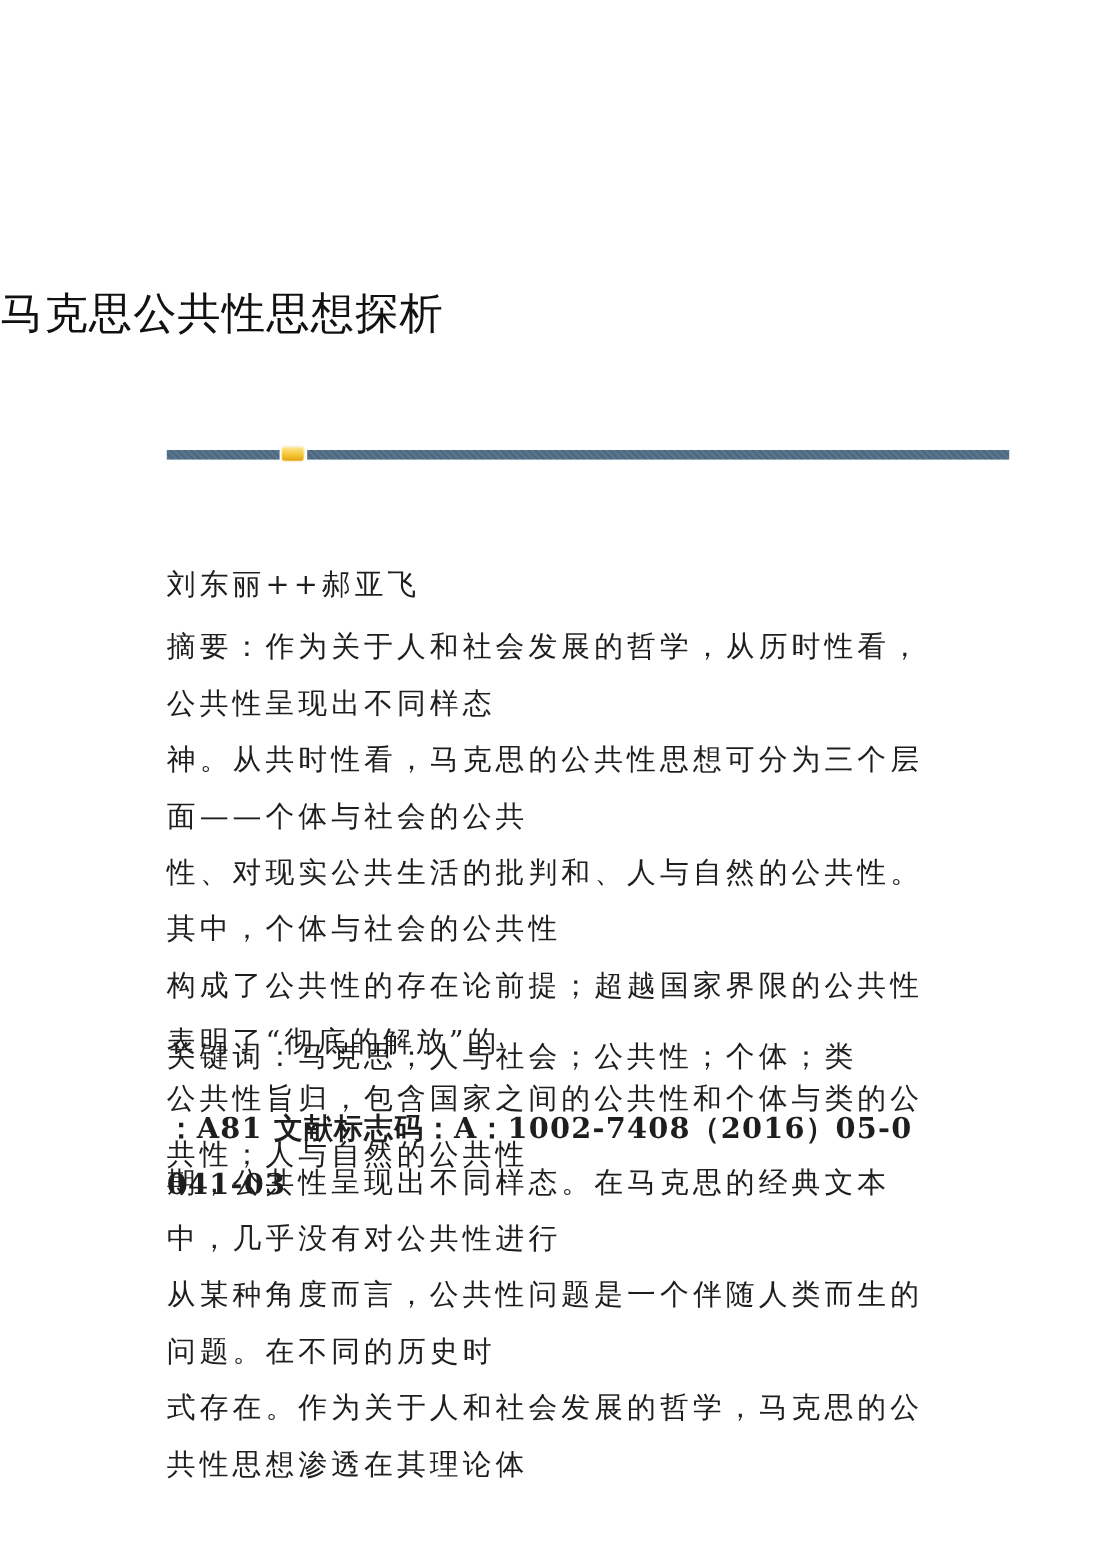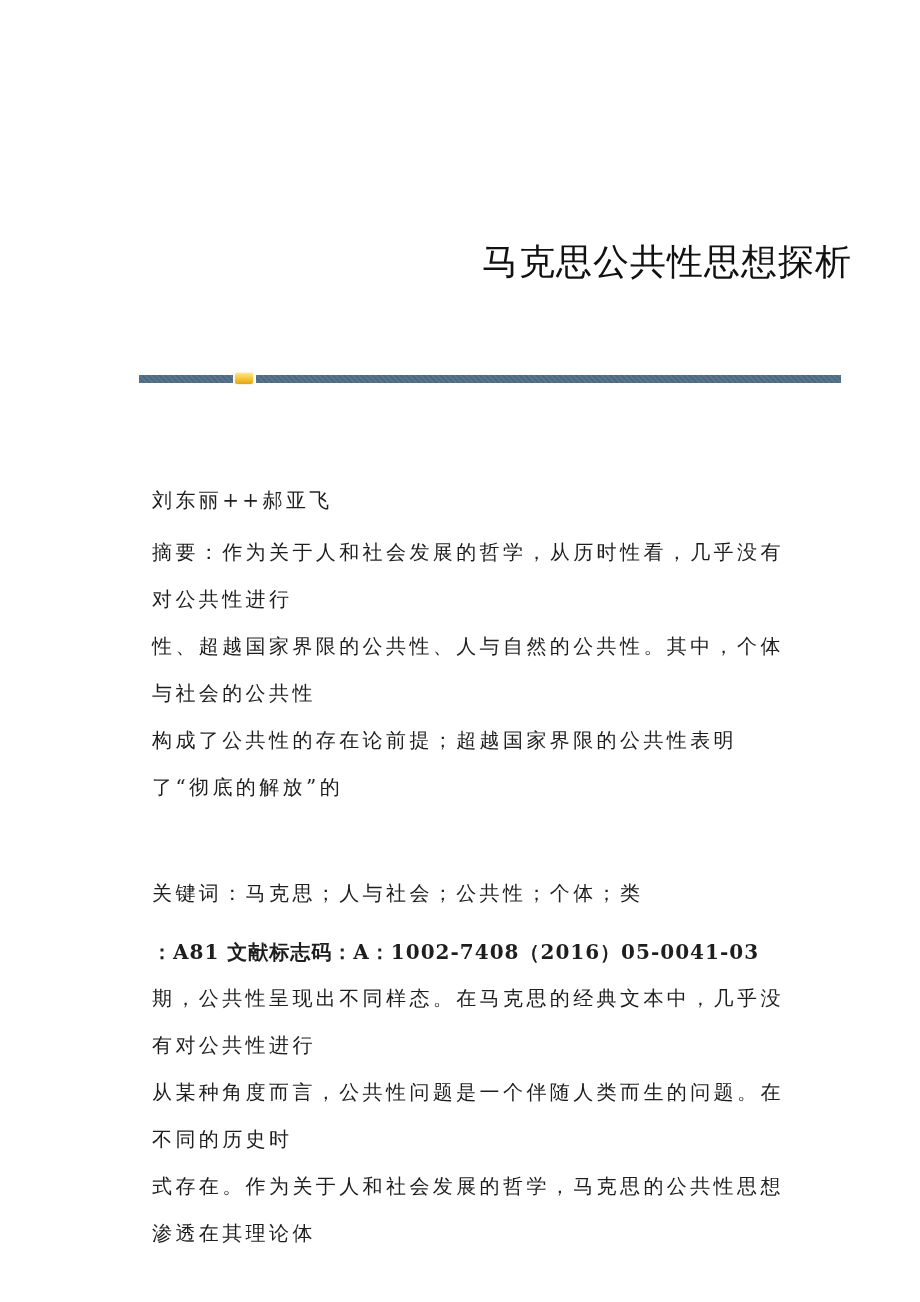--- a/index.html
+++ b/index.html
@@ -13,21 +13,21 @@
       position: relative;
       overflow: hidden;
       font-family: "DejaVu Serif", "Liberation Serif", serif;
       color: #1e1e1e;
     }
     .title {
       position: absolute;
       left: 0;
       width: 852px;
       top: 214px;
-      text-align: right;
+      text-align: left;
       font-size: 36px;
       line-height: 48px;
       letter-spacing: 1px;
       color: #111;
       font-weight: normal;
     }
     .divider {
       position: absolute;
       top: 375px;
       left: 139px;
@@ -57,24 +57,24 @@
       width: 18px;
       height: 11px;
       border-radius: 2px;
       background: linear-gradient(180deg, #ffe48a 0%, #f5c533 55%, #e0a516 100%);
       box-shadow: 0 0 2px #f0d080;
     }
     .body-text {
       position: absolute;
       left: 139px;
       width: 632px;
-      font-size: 20px;
+      font-size: 24px;
       letter-spacing: 3.4px;
       line-height: 47px;
-      margin: 13px;
+      margin: 0;
       word-break: break-all;
     }
     .authors { top: 464px; }
     .abstract { top: 516px; }
     .keywords { top: 857px; }
     .classif { top: 916px; letter-spacing: 1px; font-weight: bold; }
     .intro { top: 962px; }
   </style>
 </head>
 <body>
@@ -83,23 +83,25 @@
 
 <div class="divider">
   <div class="bar-left"></div>
   <div class="gem"></div>
   <div class="bar-right"></div>
 </div>
 
 <p class="body-text authors">刘东丽++郝亚飞</p>
 
 <div class="body-text abstract">
-  <div>摘要：作为关于人和社会发展的哲学，从历时性看，几乎没有对公共性进行</div>
-  <div>性、超越国家界限的公共性、人与自然的公共性。其中，个体与社会的公共性</div>
+  <div>摘要：作为关于人和社会发展的哲学，从历时性看，公共性呈现出不同样态</div>
+  <div>神。从共时性看，马克思的公共性思想可分为三个层面——个体与社会的公共</div>
+  <div>性、对现实公共生活的批判和、人与自然的公共性。其中，个体与社会的公共性</div>
   <div>构成了公共性的存在论前提；超越国家界限的公共性表明了“彻底的解放”的</div>
+  <div>公共性旨归，包含国家之间的公共性和个体与类的公共性；人与自然的公共性</div>
 </div>
 
 <p class="body-text keywords">关键词：马克思；人与社会；公共性；个体；类</p>
 
 <p class="body-text classif">：A81 文献标志码：A：1002-7408（2016）05-0041-03</p>
 
 <div class="body-text intro">
   <div>期，公共性呈现出不同样态。在马克思的经典文本中，几乎没有对公共性进行</div>
   <div>从某种角度而言，公共性问题是一个伴随人类而生的问题。在不同的历史时</div>
   <div>式存在。作为关于人和社会发展的哲学，马克思的公共性思想渗透在其理论体</div>

